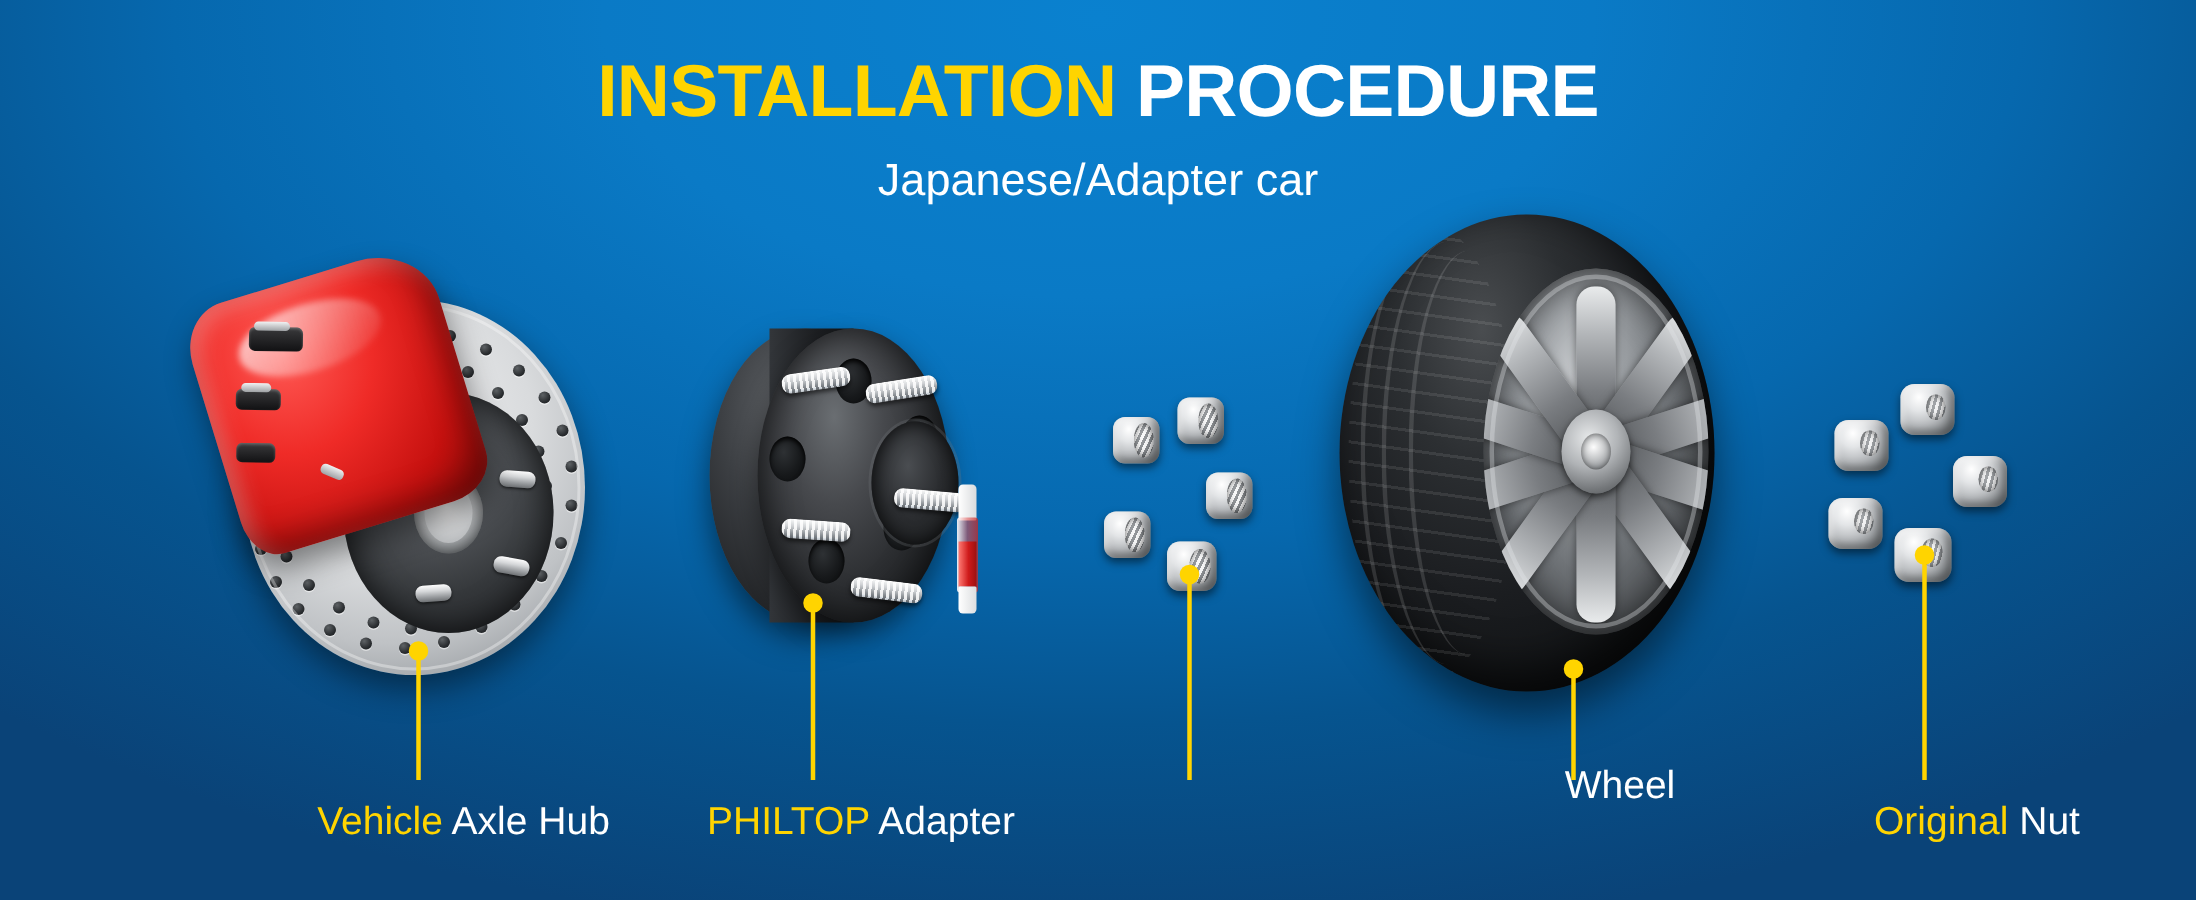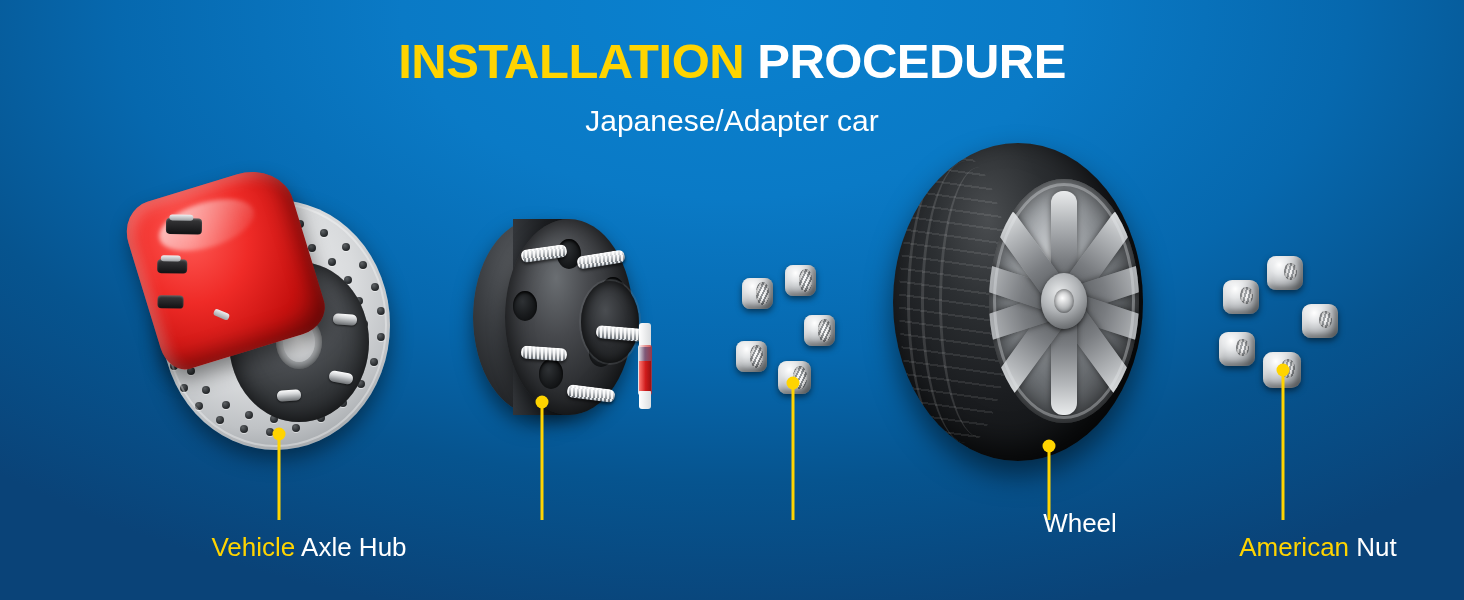--- a/index.html
+++ b/index.html
@@ -439,20 +439,24 @@
     <div class="tube">
       <div class="tube-cap-top"></div>
       <div class="tube-body"></div>
       <div class="tube-fluid"></div>
       <div class="tube-cap-bot"></div>
     </div>
   </div>
 
   <div class="leader-dot" style="left:542px;top:402px"></div>
   <div class="leader" style="left:542px;top:402px;height:118px"></div>
+  <div class="caption" style="left:542px;top:534px">
+    <span class="hl">PHILTOP</span>
+    <span class="pl">Adapter</span>
+  </div>
 
   <div class="part" style="left:730px;top:265px;width:110px;height:125px">
     <div class="nut" style="left:12px;top:13px;width:31px;height:31px"></div>
     <div class="nut" style="left:55px;top:0px;width:31px;height:31px"></div>
     <div class="nut" style="left:74px;top:50px;width:31px;height:31px"></div>
     <div class="nut" style="left:6px;top:76px;width:31px;height:31px"></div>
     <div class="nut" style="left:48px;top:96px;width:33px;height:33px"></div>
   </div>
 
   <div class="leader-dot" style="left:793px;top:383px"></div>
@@ -492,17 +496,17 @@
     <div class="nut orig" style="left:18px;top:30px;width:36px;height:34px"></div>
     <div class="nut orig" style="left:62px;top:6px;width:36px;height:34px"></div>
     <div class="nut orig" style="left:97px;top:54px;width:36px;height:34px"></div>
     <div class="nut orig" style="left:14px;top:82px;width:36px;height:34px"></div>
     <div class="nut orig" style="left:58px;top:102px;width:38px;height:36px"></div>
   </div>
 
   <div class="leader-dot" style="left:1283px;top:370px"></div>
   <div class="leader" style="left:1283px;top:370px;height:150px"></div>
   <div class="caption" style="left:1286px;top:534px">
-    <span class="hl">American</span>
+    <span class="hl">Original</span>
     <span class="pl">Nut</span>
   </div>
 
 </div>
 
 </body></html>

